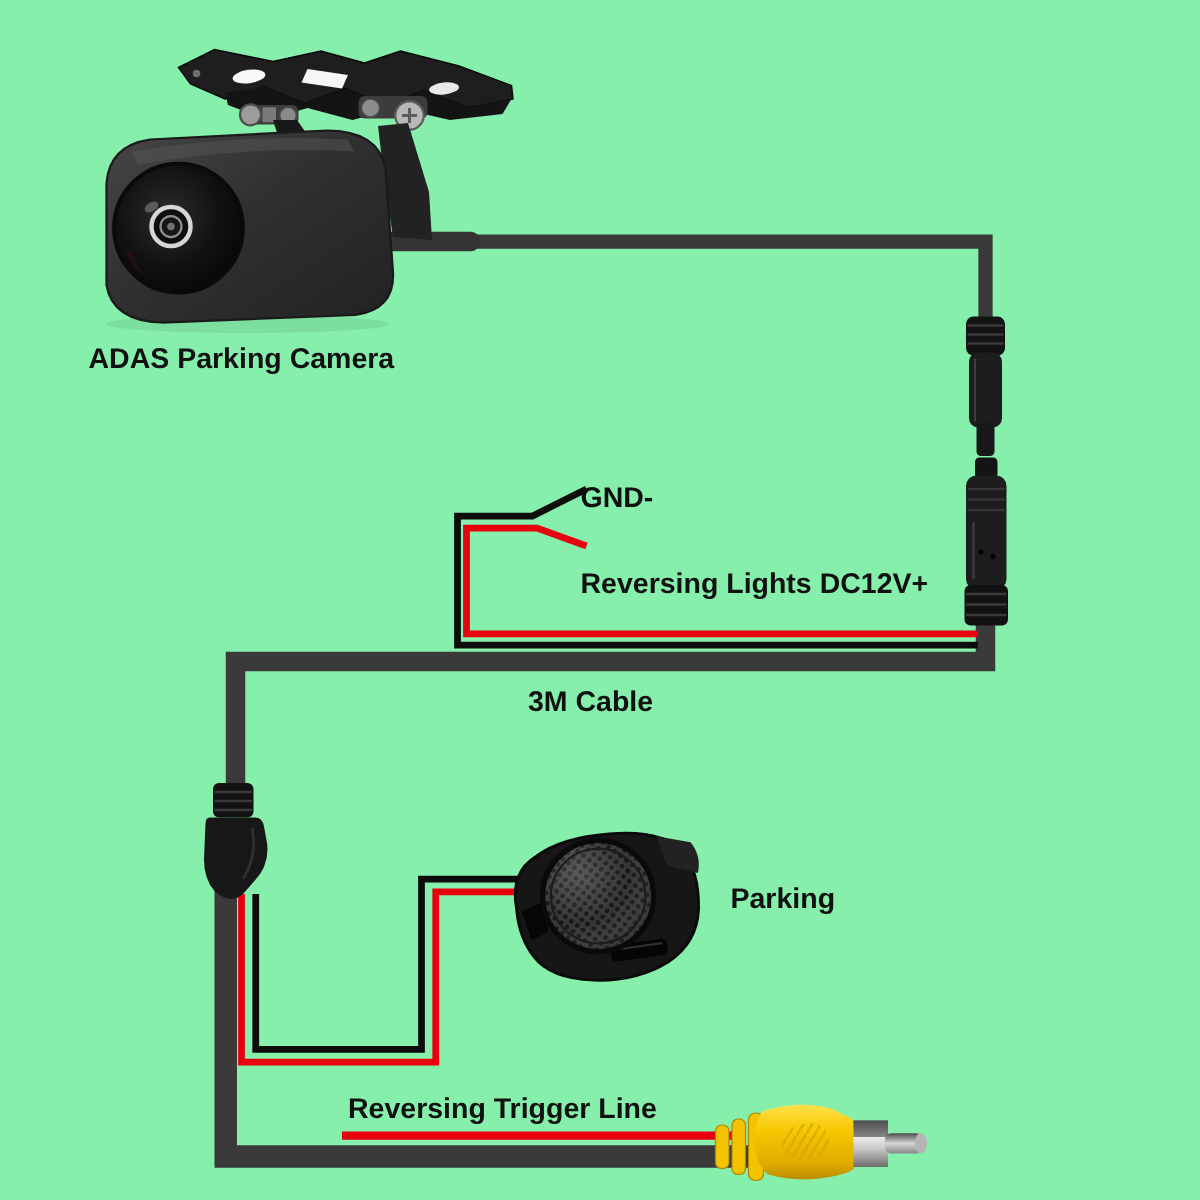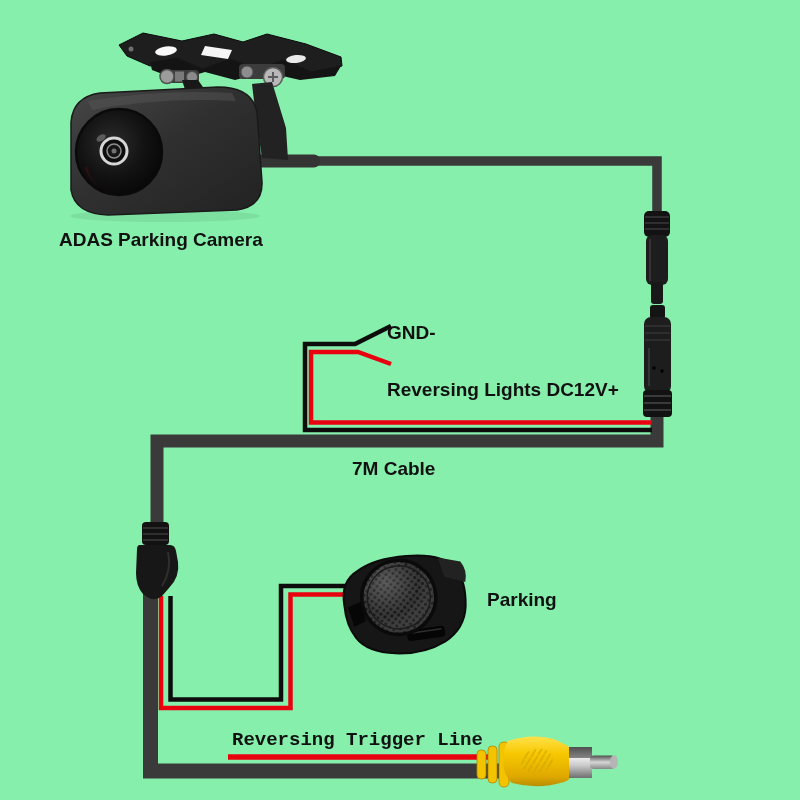--- a/index.html
+++ b/index.html
@@ -10,21 +10,21 @@
   .canvas svg{position:absolute;left:0;top:0;}
   .lbl{
     position:absolute;font-weight:700;font-size:19px;line-height:22px;color:#111;
     white-space:nowrap;letter-spacing:0px;
   }
   .lbl-camera{left:59px;top:229px;}
   .lbl-gnd{left:387px;top:322px;}
   .lbl-revlights{left:387px;top:366px;margin-top:13px;}
   .lbl-6m{left:352px;top:458px;}
   .lbl-speaker{left:487px;top:589px;}
-  .lbl-trigger{left:232px;top:729px;font-family:Liberation Mono, monospace;}
+  .lbl-trigger{left:232px;top:729px;}
   .lbl-monitor{left:632px;top:746px;}
 </style>
 </head>
 <body>
 
 <div class="canvas">
 <svg width="800" height="800" viewBox="0 0 800 800">
   <defs>
     <linearGradient id="camBody" x1="0" y1="0" x2="1" y2="1">
       <stop offset="0" stop-color="#474747"></stop>
@@ -172,16 +172,16 @@
     <rect x="569" y="747" width="23" height="31" fill="url(#chrome)"></rect>
     <rect x="569" y="747" width="23" height="11" fill="#4c4c4c" opacity="0.65"></rect>
     <rect x="590" y="755.5" width="25" height="13.5" rx="4" fill="url(#pinG)"></rect>
     <ellipse cx="614" cy="762" rx="4" ry="6.8" fill="#b5b5b5"></ellipse>
   </g>
 </svg>
 
 <div class="lbl lbl-camera">ADAS Parking Camera</div>
 <div class="lbl lbl-gnd">GND-</div>
 <div class="lbl lbl-revlights">Reversing Lights DC12V+</div>
-<div class="lbl lbl-6m">7M Cable</div>
+<div class="lbl lbl-6m">3M Cable</div>
 <div class="lbl lbl-speaker">Parking</div>
 <div class="lbl lbl-trigger">Reversing Trigger Line</div>
 </div>
 
 </body></html>

